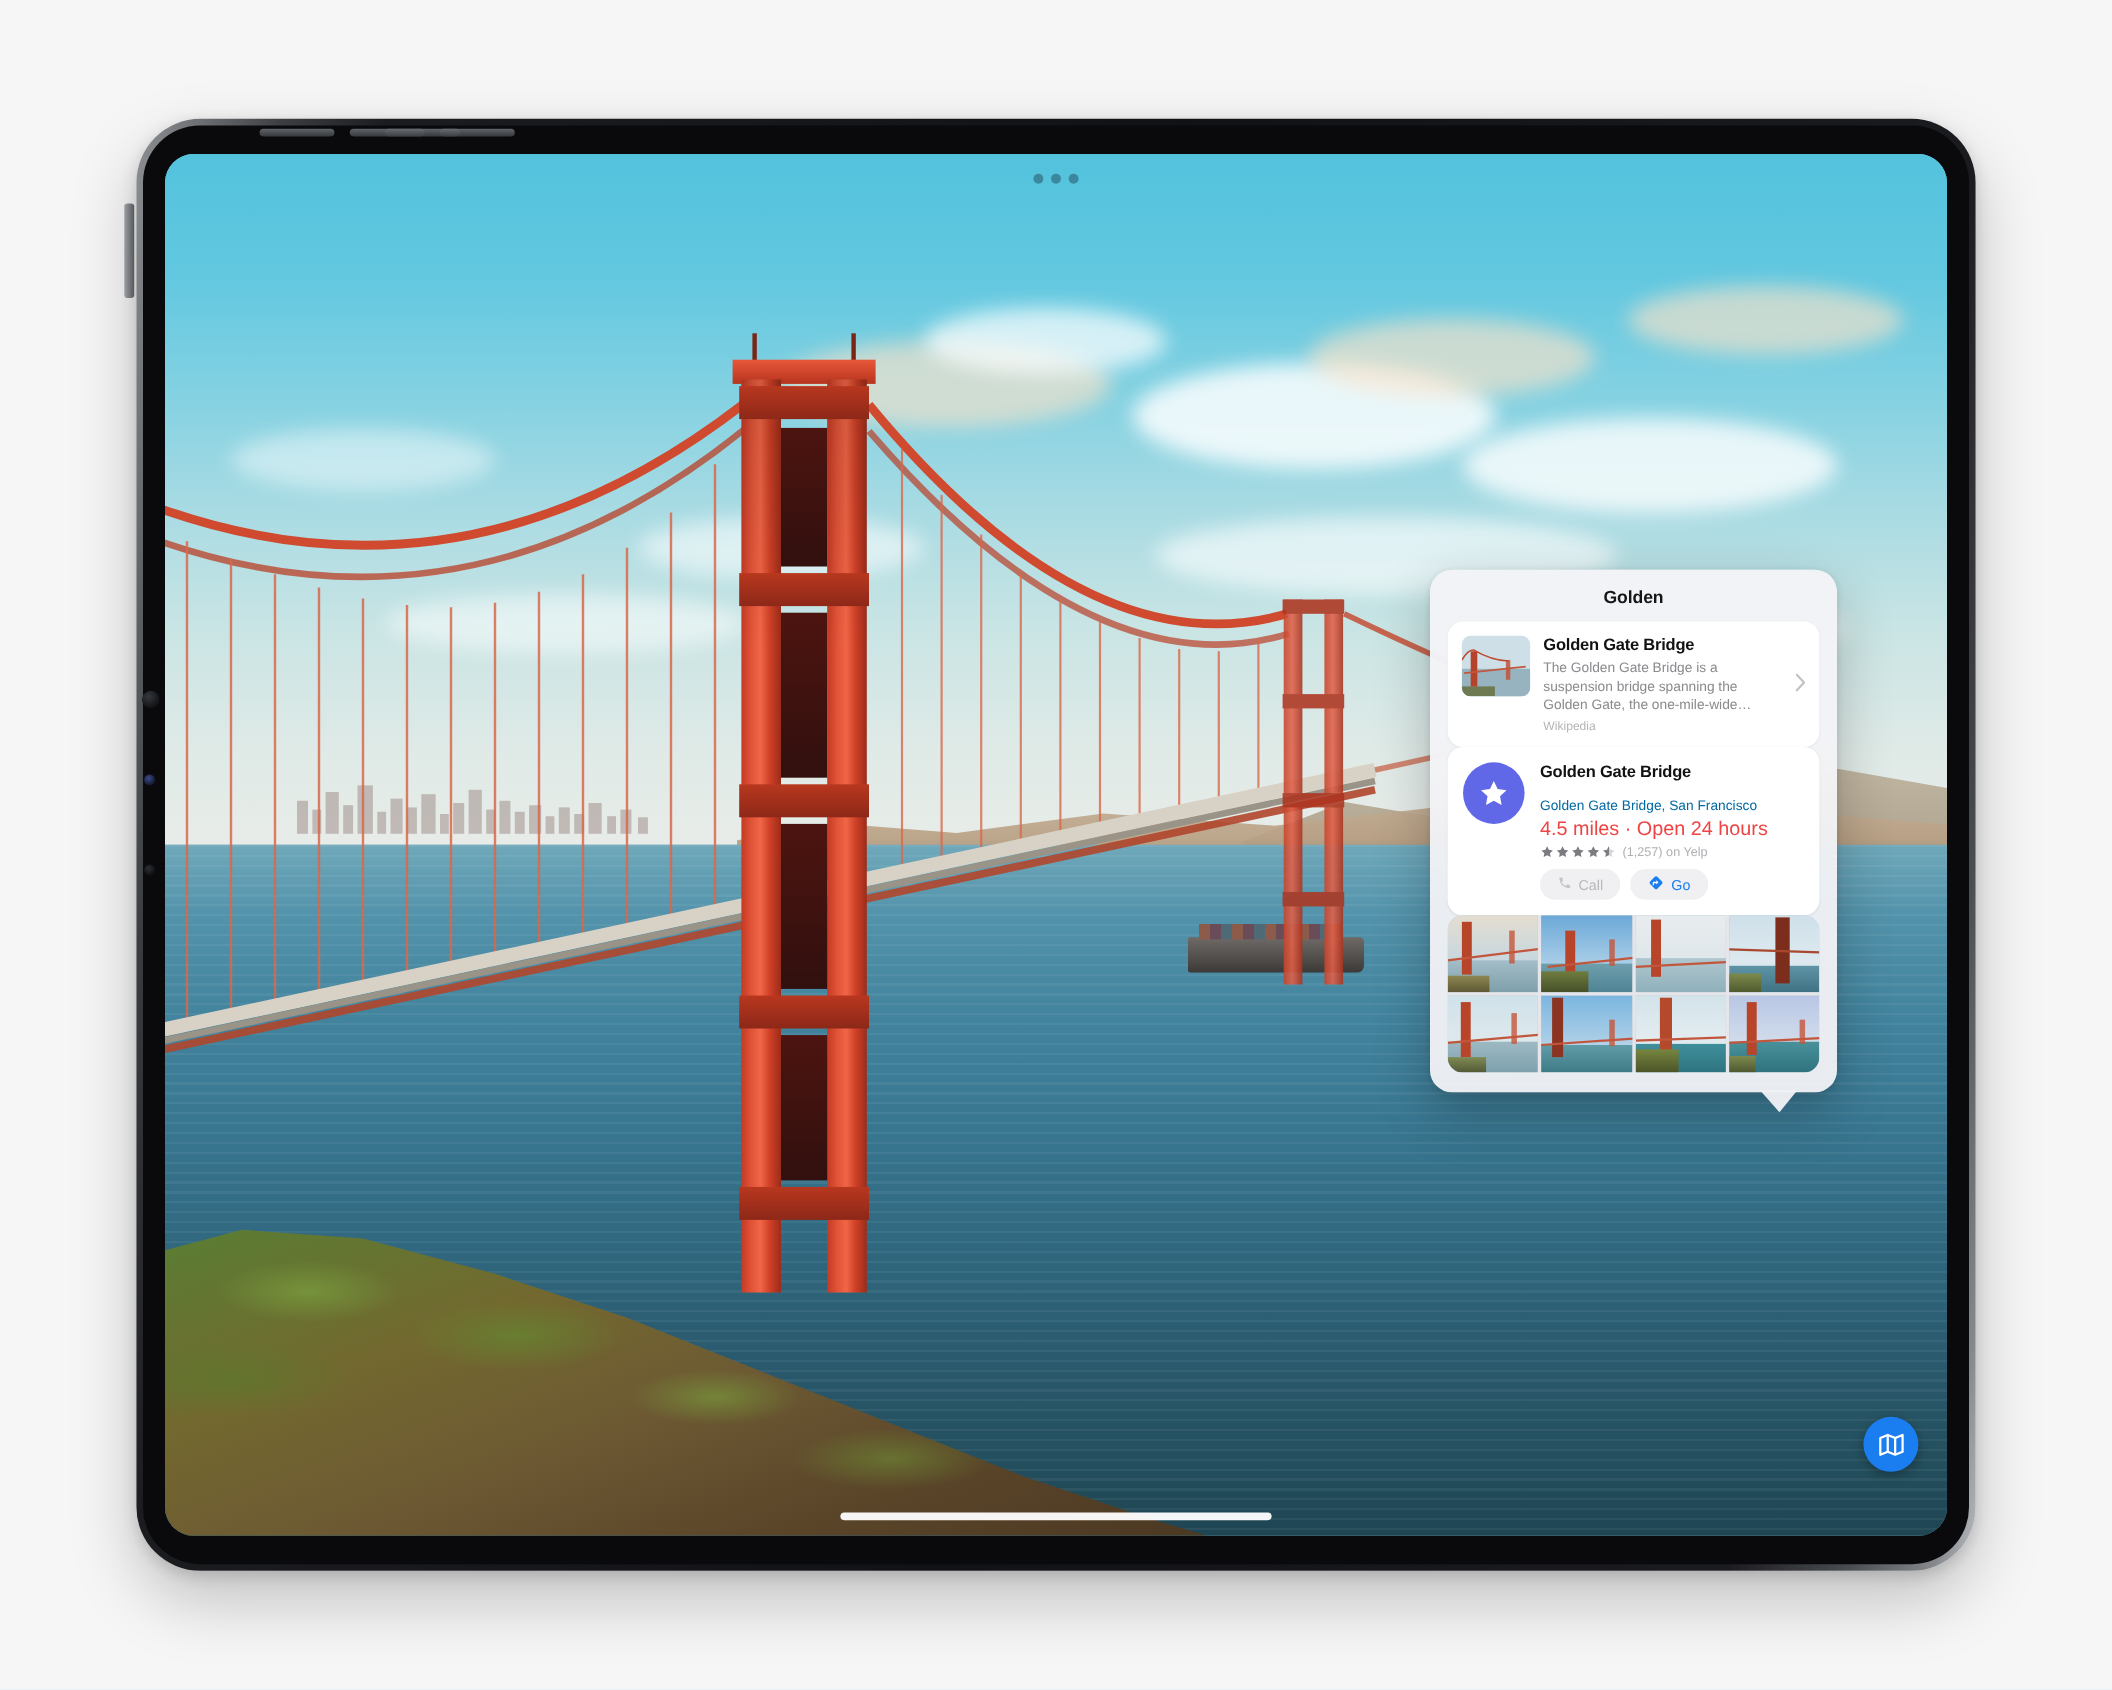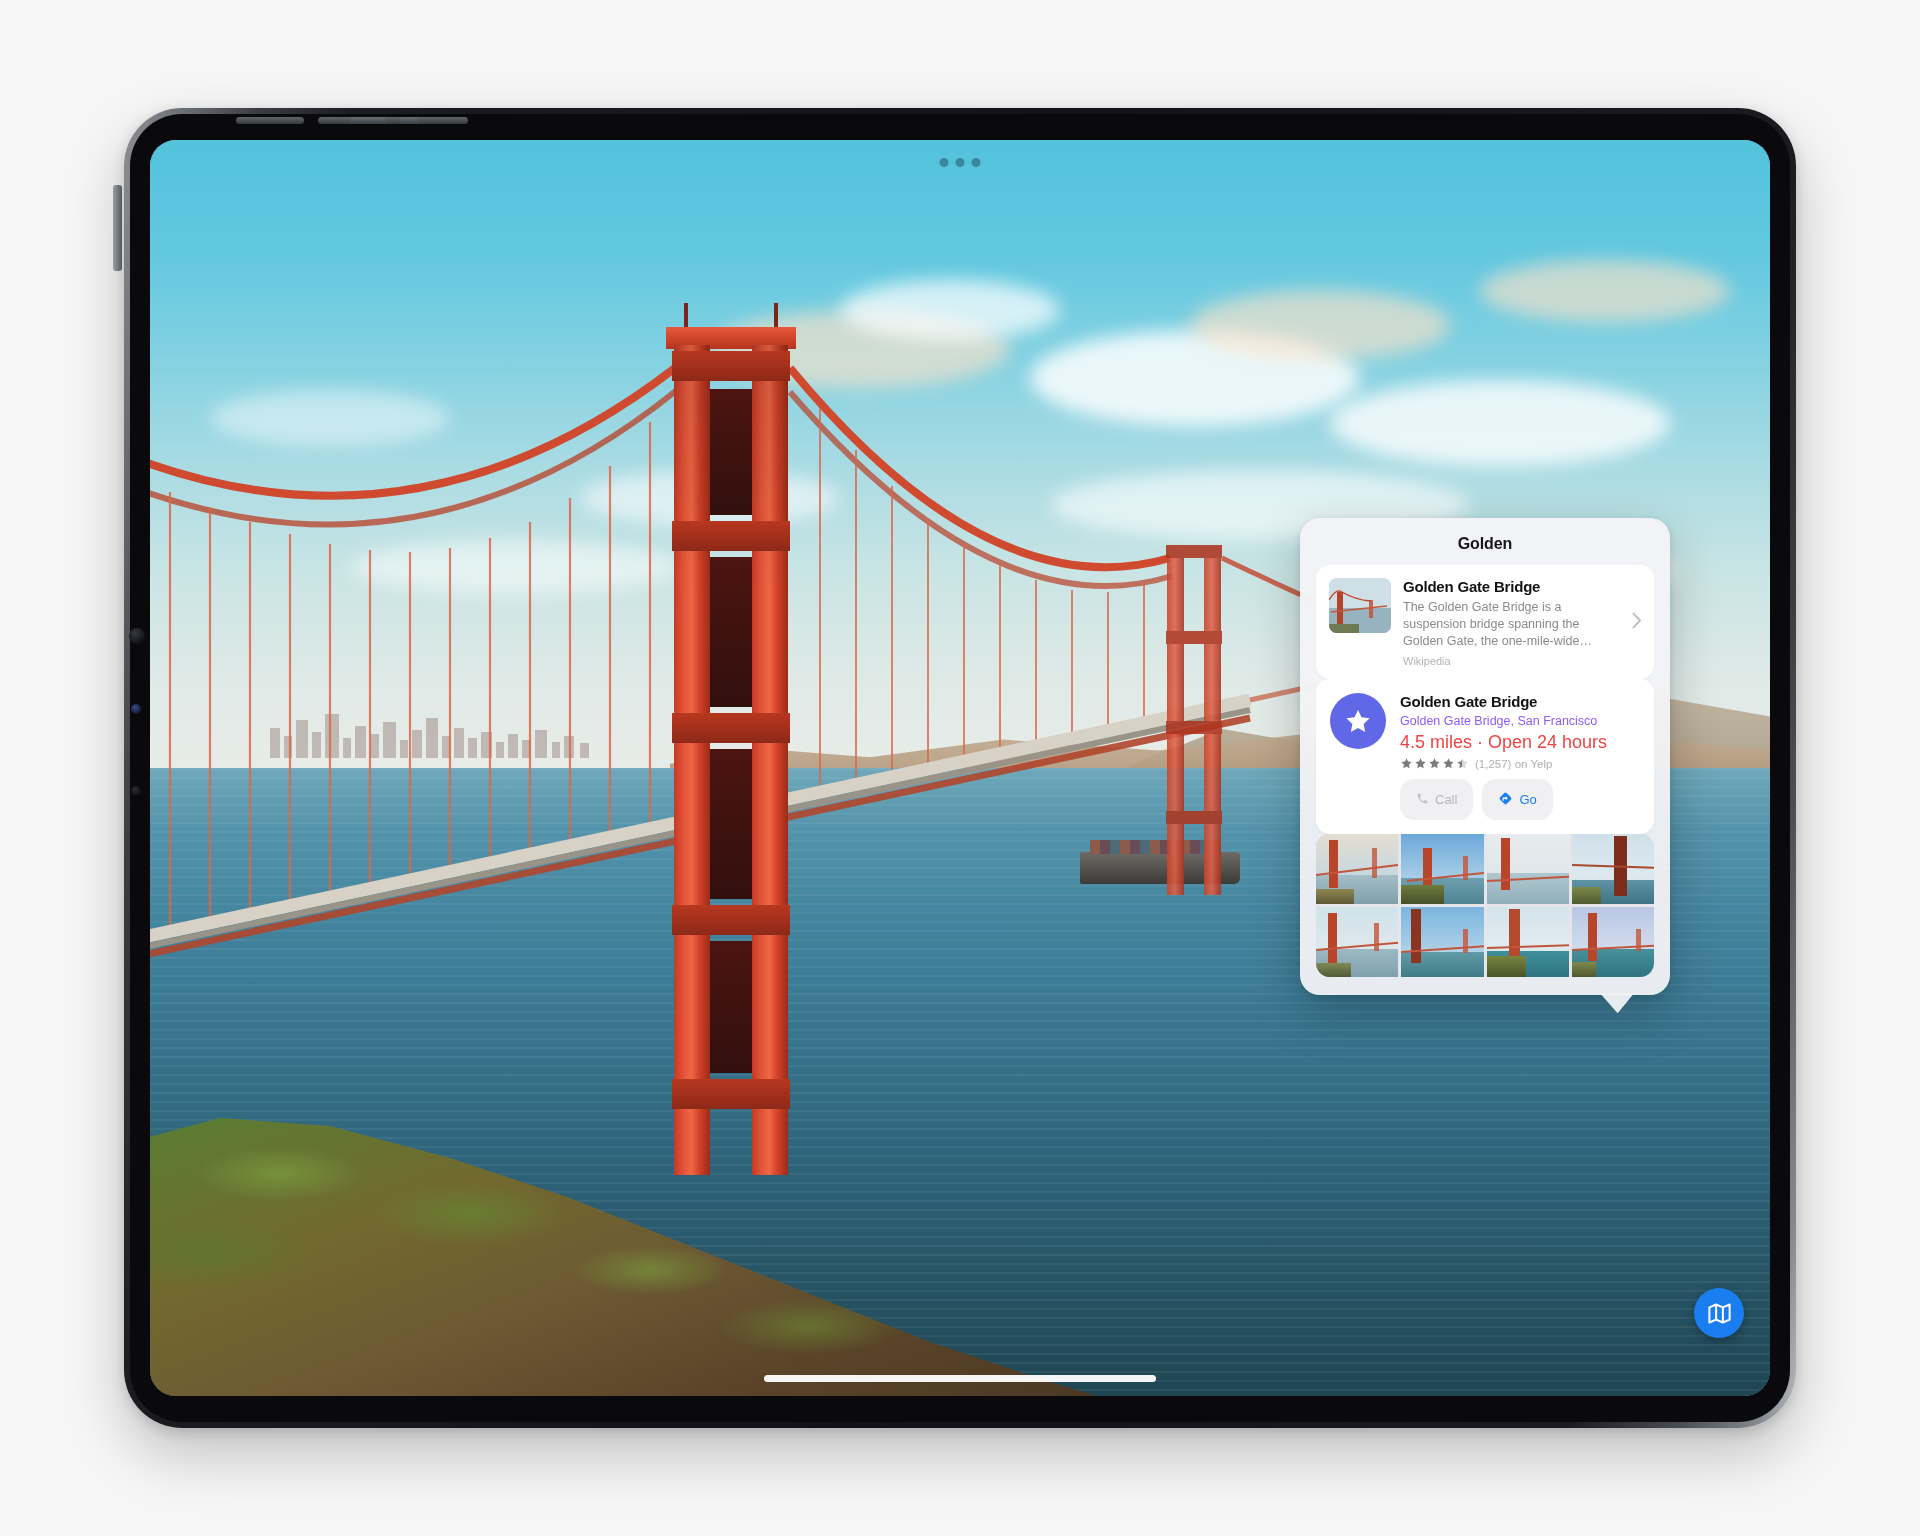--- a/index.html
+++ b/index.html
@@ -419,35 +419,35 @@
     border-radius: 50%;
     background: #6168e8;
     display: flex; align-items: center; justify-content: center;
   }
   .maps-info { flex: 1 1 auto; min-width: 0; }
   .maps-title {
     font-size: 15px; font-weight: bold; color: #121212;
     letter-spacing: -.2px; line-height: 1.25;
   }
   .maps-addr {
-    font-size: 12.5px; color: #8b5cf6; line-height: 1.38; margin-top: 1px;
+    font-size: 12.5px; color: #0369a1; line-height: 1.38; margin-top: 12px;
   }
   .maps-meta {
     font-size: 18px; color: #ef4444; line-height: 1.38;
   }
   .rating-line {
     display: flex; align-items: center; gap: 6px; margin-top: 2px;
   }
   .stars { display: flex; align-items: center; gap: 1px; color: #7c7c80; font-size: 13px; line-height: 1; }
   .rating-count { font-size: 11.5px; color: #b0b0b4; }
 
   .action-row { display: flex; gap: 9px; margin-top: 9px; }
   .pill {
     display: inline-flex; align-items: center; gap: 6px;
-    height: 41px; padding: 0 16px;
+    height: 28px; padding: 0 16px;
     border-radius: 14px;
     background: #f0f0f3;
     font-size: 13px;
     border: none;
     cursor: pointer;
     font-family: inherit;
   }
   .pill.call { color: #b8b8bc; }
   .pill.go   { color: #1a7ef0; }
 

